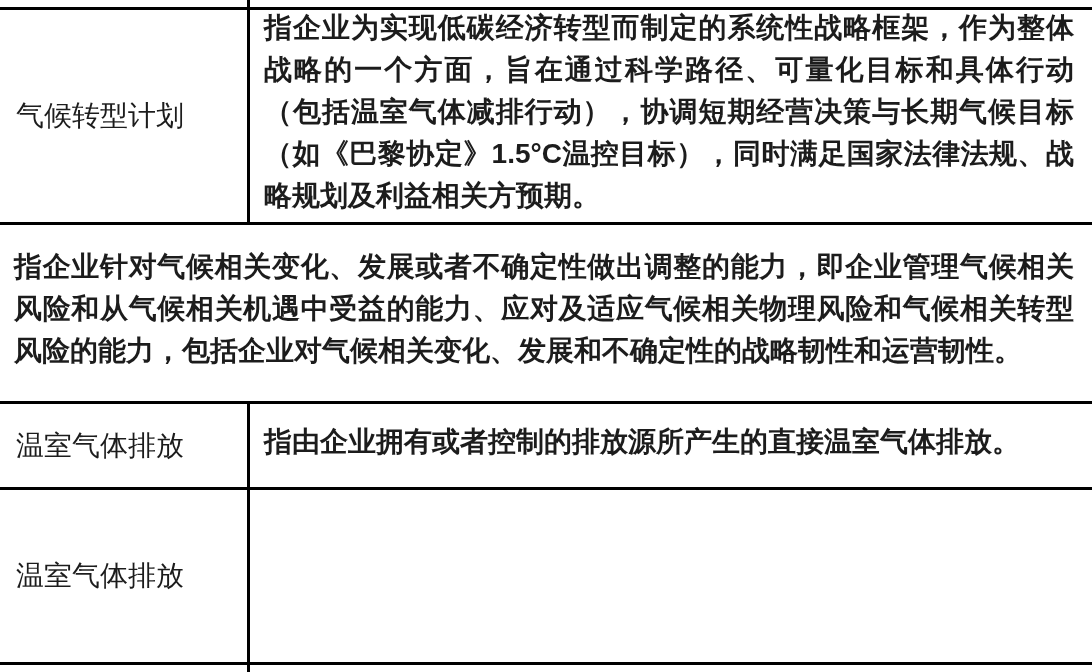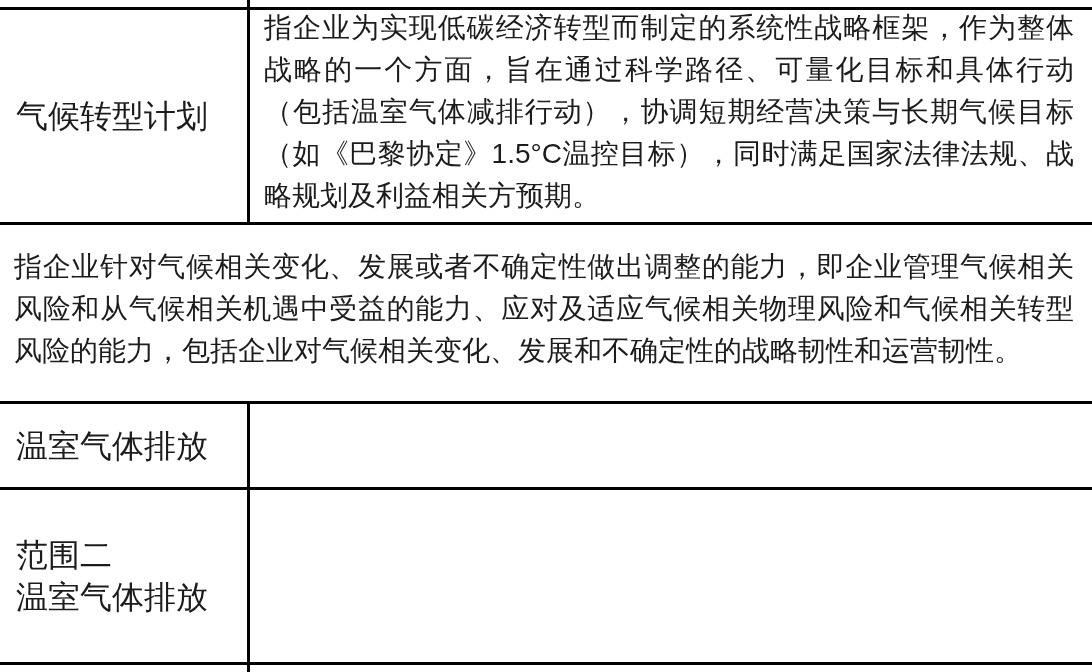--- a/index.html
+++ b/index.html
@@ -43,23 +43,24 @@
   .cell.term {
     width: 231px;
     flex: 0 0 231px;
     border-right: 3px solid #000000;
     padding-left: 16px;
     box-sizing: content-box;
   }
   .cell.def {
     flex: 1 1 auto;
     padding: 0 18px 8px 14px;
+    font-weight: bold;
   }
   .term-line {
-    font-size: 32px;
+    font-size: 28px;
     line-height: 42px;
     white-space: nowrap;
   }
   .para {
     margin: 0;
     font-size: 28px;
     line-height: 42px;
     text-align: justify;
     text-justify: inter-ideograph;
     word-break: break-all;
@@ -87,25 +88,27 @@
   <div class="row r2">
     <div class="cell def">
       <p class="para">指企业针对气候相关变化、发展或者不确定性做出调整的能力，即企业管理气候相关风险和从气候相关机遇中受益的能力、应对及适应气候相关物理风险和气候相关转型风险的能力，包括企业对气候相关变化、发展和不确定性的战略韧性和运营韧性。</p>
     </div>
   </div>
 
   <div class="row r3">
     <div class="cell term">
       <div class="term-line">温室气体排放</div>
     </div>
+    <div class="cell def">
+      <p class="para">指由企业拥有或者控制的排放源所产生的直接温室气体排放。</p>
+    </div>
   </div>
 
   <div class="row r4">
     <div class="cell term">
-      <div class="term-line">范围二</div>
       <div class="term-line">温室气体排放</div>
     </div>
     <div class="cell def">
     </div>
   </div>
 
   <div class="row spacer-bottom">
     <div class="cell term"></div>
     <div class="cell def"></div>
   </div>

